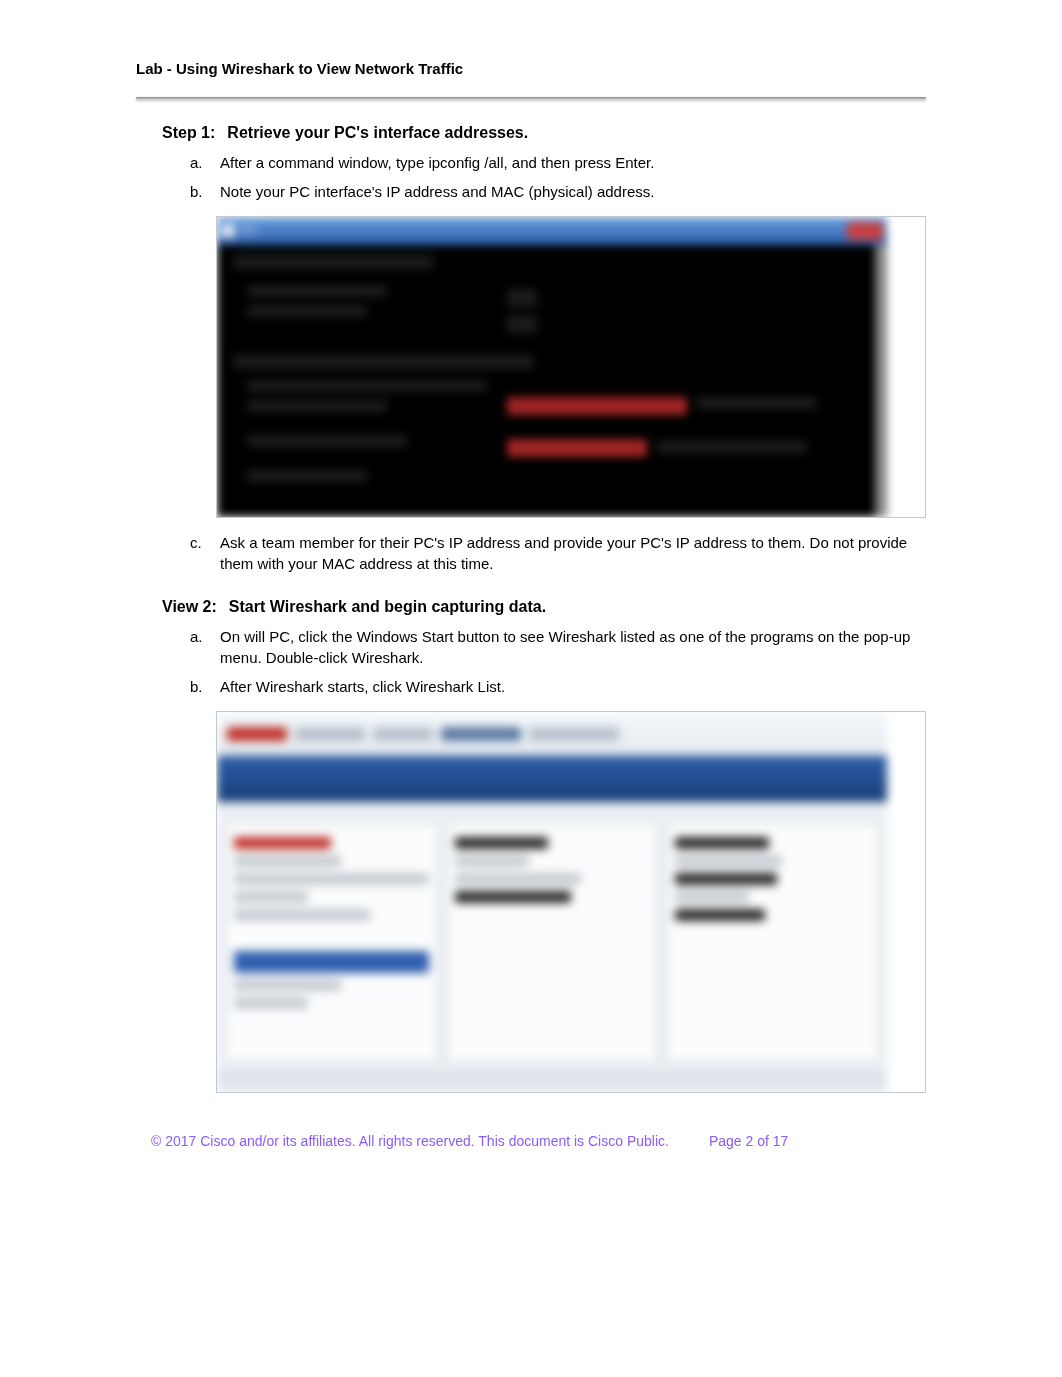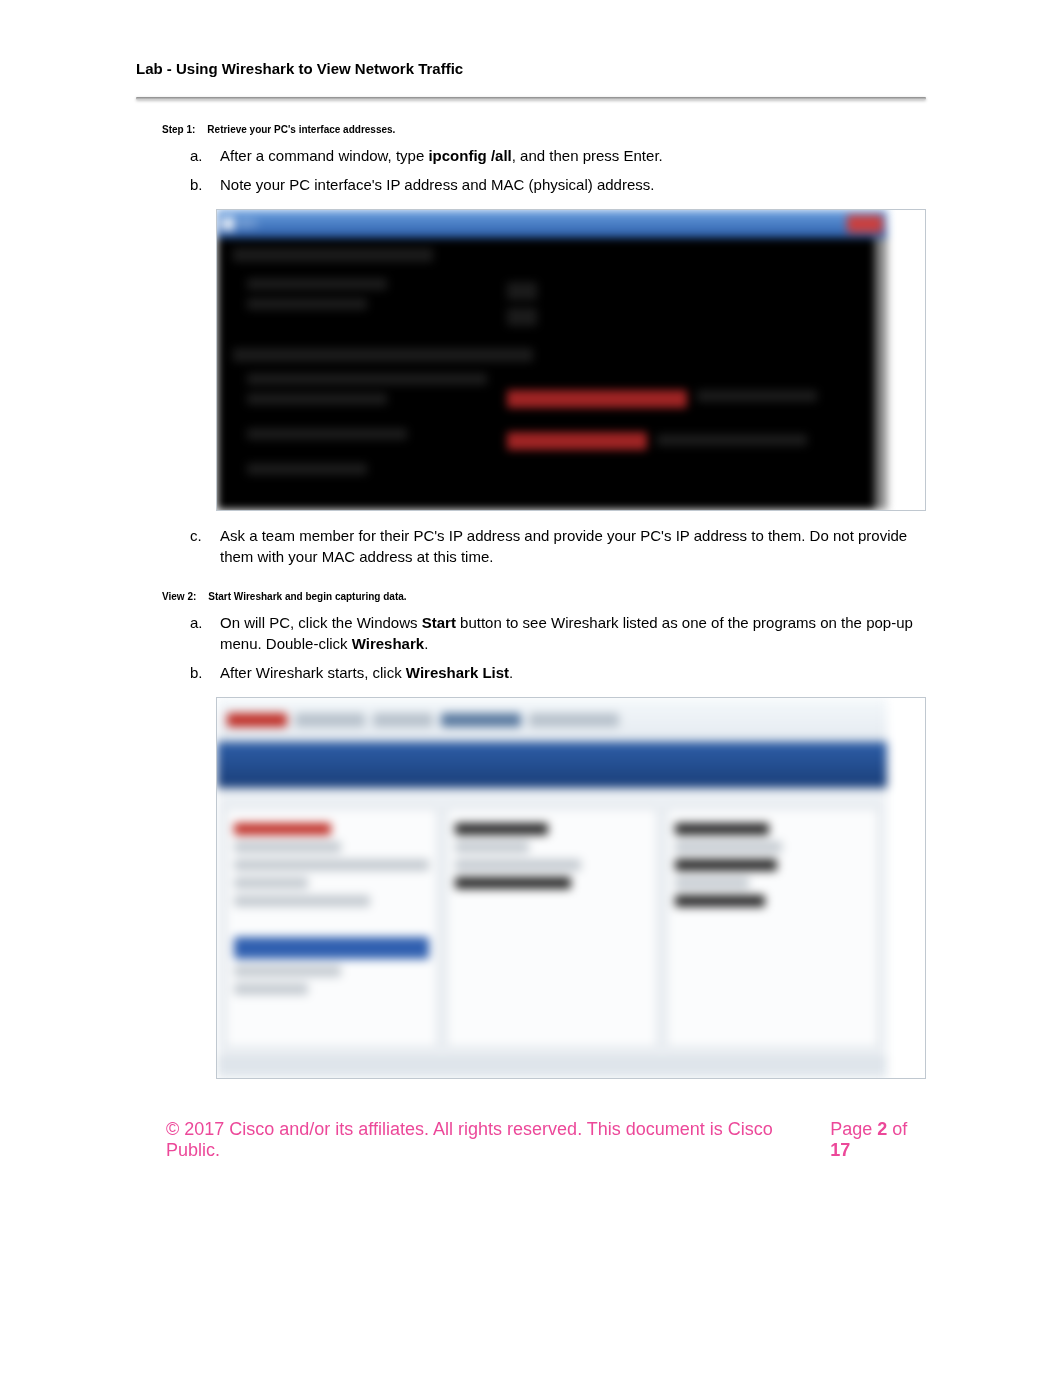--- a/index.html
+++ b/index.html
@@ -22,21 +22,21 @@
     }
     .header-rule {
       height: 3px;
       background: linear-gradient(to bottom, #888, #ddd);
       border-radius: 1px;
       margin-bottom: 20px;
       box-shadow: 0 1px 3px rgba(0,0,0,0.25);
     }
     .step-heading {
       font-weight: bold;
-      font-size: 10px;
+      font-size: 16px;
       margin: 24px 0 10px 26px;
     }
     .step-label { display: inline-block; margin-right: 12px; }
     .body-para {
       font-size: 15px;
       line-height: 1.35;
       margin: 0 0 12px 54px;
     }
     .list {
       margin-left: 54px;
@@ -45,21 +45,21 @@
       display: flex;
       gap: 14px;
       font-size: 15px;
       line-height: 1.4;
       margin-bottom: 8px;
     }
     .list-letter {
       min-width: 16px;
     }
     .list-content { flex: 1; }
-    .bold { font-weight: bold; }
+    .bold { font-weight: normal; }
     
     .shot {
       margin: 14px 0 14px 80px;
       border: 1px solid #c0c8d0;
       overflow: hidden;
     }
     
     .cmdwin {
       width: 670px;
       height: 300px;
@@ -155,23 +155,23 @@
     .ws-status {
       position: absolute;
       left: 0; right: 0; bottom: 0;
       height: 20px;
       background: #e0e6ec;
       border-top: 1px solid #b0bac4;
     }
     .footer {
       display: flex;
       gap: 40px;
-      font-size: 18px;
-      color: #ec4899;
-      margin: 40px 0 0 30px;
+      font-size: 14px;
+      color: #8b5cf6;
+      margin: 40px 0 0 15px;
     }
   </style>
 </head>
 <body>
 
 <div class="page">
   <div class="header-title">Lab - Using Wireshark to View Network Traffic</div>
   <div class="header-rule"></div>
 
   <div class="step-heading">

